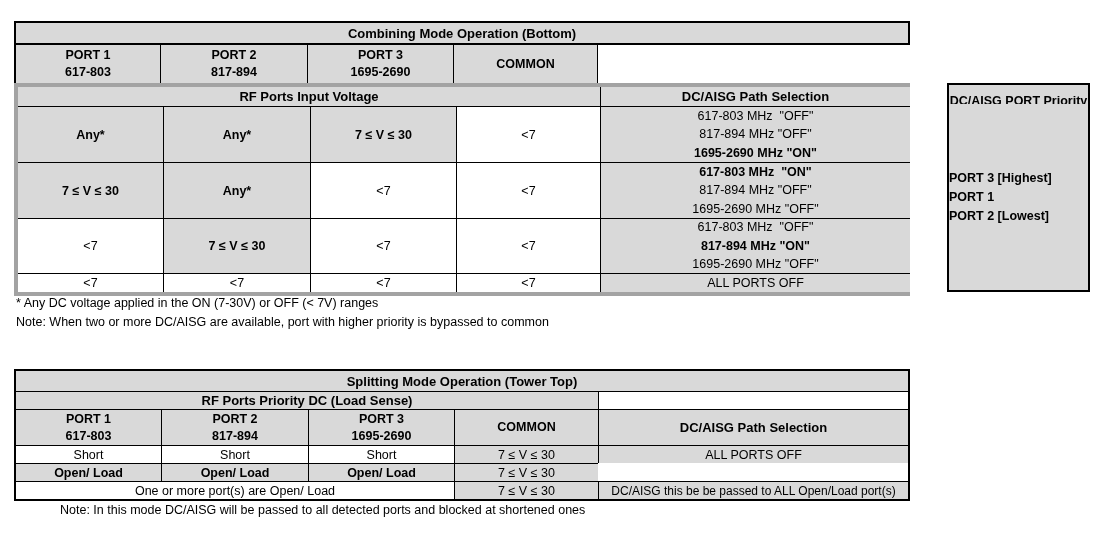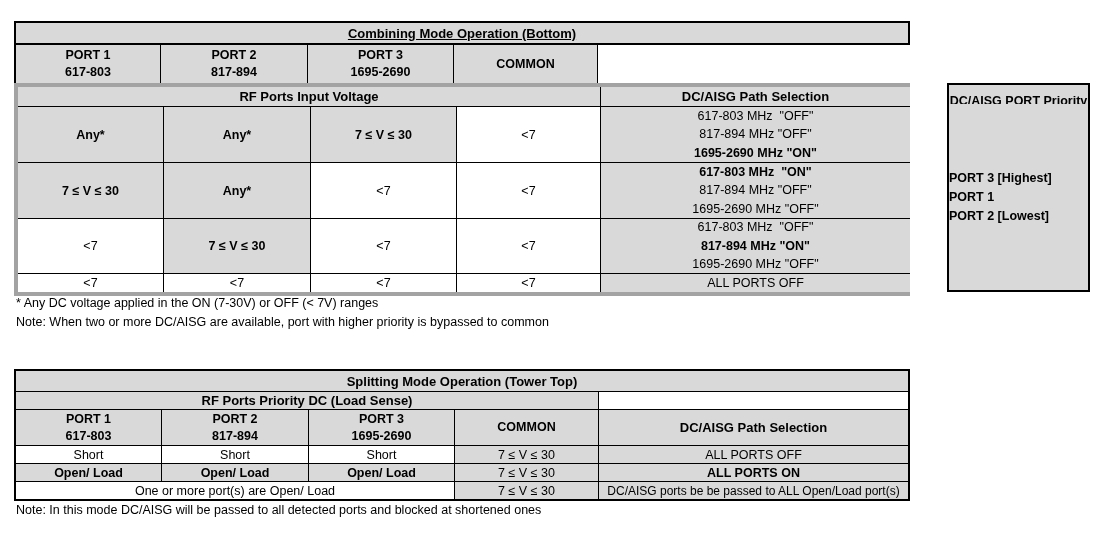--- a/index.html
+++ b/index.html
@@ -5,21 +5,21 @@
   html,body{margin:0;padding:0;}
   body{
     width:1113px;height:535px;position:relative;background:#ffffff;
     font-family:"Liberation Sans", sans-serif;color:#000;overflow:hidden;
     -webkit-font-smoothing:antialiased;
   }
   .abs{position:absolute;}
   .g{background:#d9d9d9;}
   .w{background:#ffffff;}
   .b{font-weight:bold;}
-  .ctr{display:flex;align-items:center;justify-content:center;text-align:center;text-decoration:underline;}
+  .ctr{display:flex;align-items:center;justify-content:center;text-align:center;}
 
   
   .t1-title{
     left:14px;top:21px;width:896px;height:24px;box-sizing:border-box;
     border:2px solid #000;font-size:13px;font-weight:bold;
   }
   .t1-ports{
     left:14px;top:45px;width:584px;height:38px;display:flex;box-sizing:border-box;
   }
   .t1-ports .pcell{
@@ -177,20 +177,19 @@
   <div class="cell w nl">Short</div>
   <div class="cell w">Short</div>
   <div class="cell w">Short</div>
   <div class="cell g">7 ≤ V ≤ 30</div>
   <div class="cell g nowrap">ALL PORTS OFF</div>
 
   <div class="cell b g nl">Open/ Load</div>
   <div class="cell b g">Open/ Load</div>
   <div class="cell b g">Open/ Load</div>
   <div class="cell g">7 ≤ V ≤ 30</div>
-  <div class="cell b g nowrap">ALL PORTS ON</div>
 
   <div class="cell w span3 nl">One or more port(s) are Open/ Load</div>
   <div class="cell g">7 ≤ V ≤ 30</div>
-  <div class="cell g nowrap" style="font-size:12px;">DC/AISG ports be be passed to ALL Open/Load port(s)</div>
+  <div class="cell g nowrap" style="font-size:12px;">DC/AISG this be be passed to ALL Open/Load port(s)</div>
 </div>
 
-<div class="abs fn" style="top:503px;">Note: In this mode DC/AISG will be passed to all detected ports and blocked at shortened ones</div>
+<div class="abs fn" style="top:503px;margin-left:44px;">Note: In this mode DC/AISG will be passed to all detected ports and blocked at shortened ones</div>
 
 </body></html>

